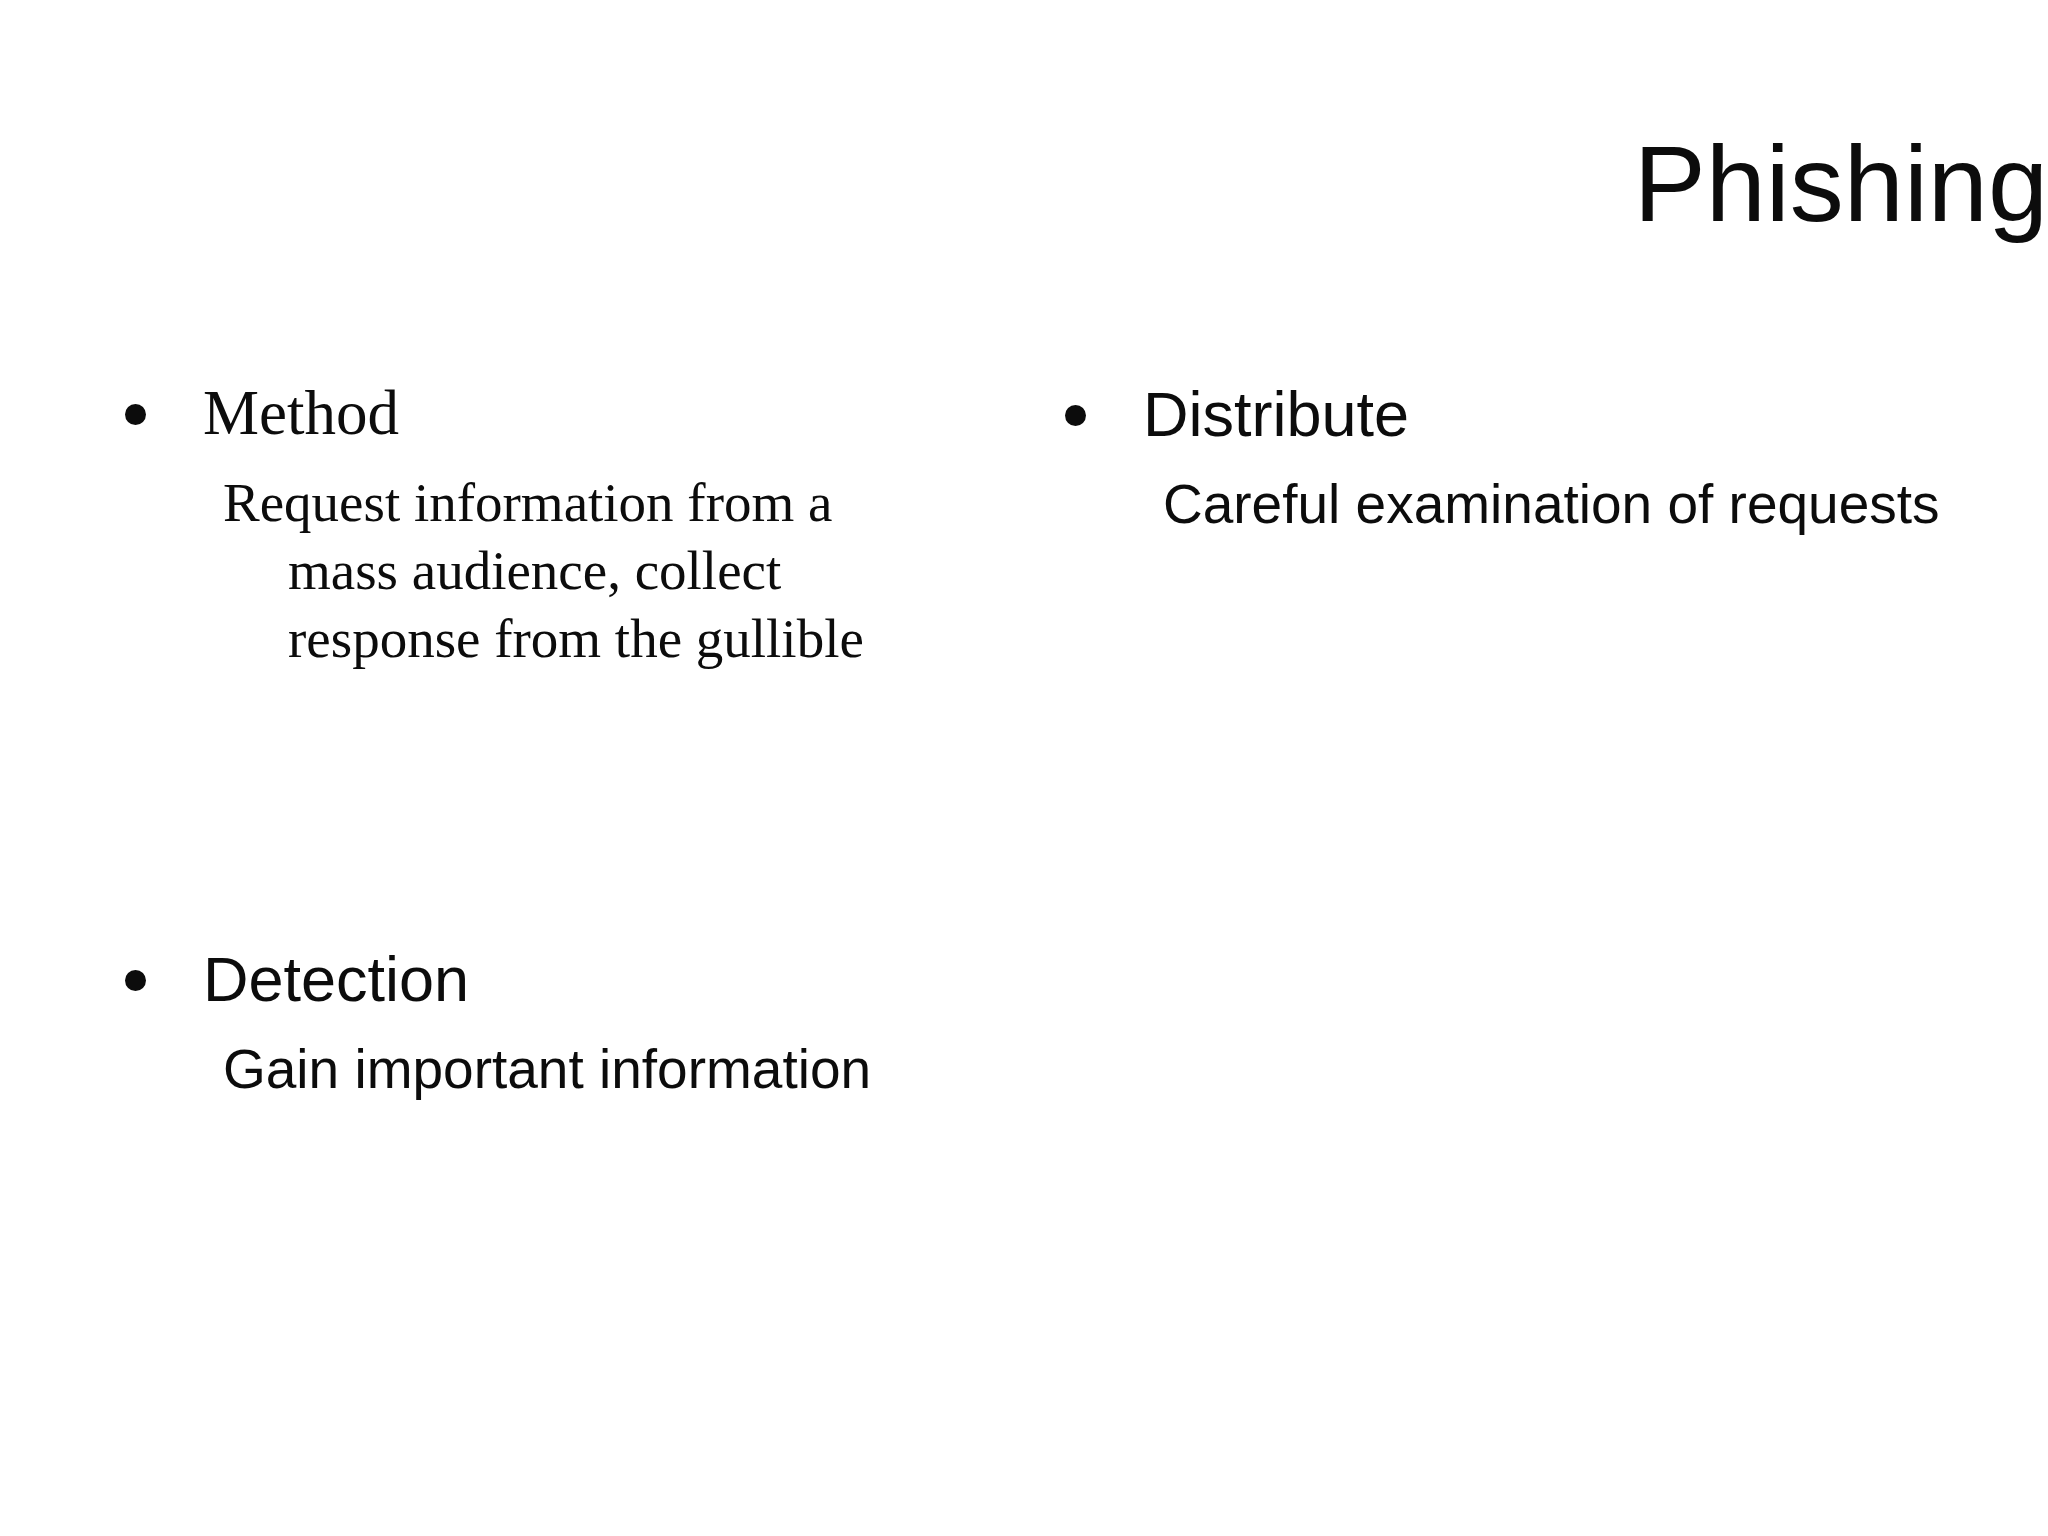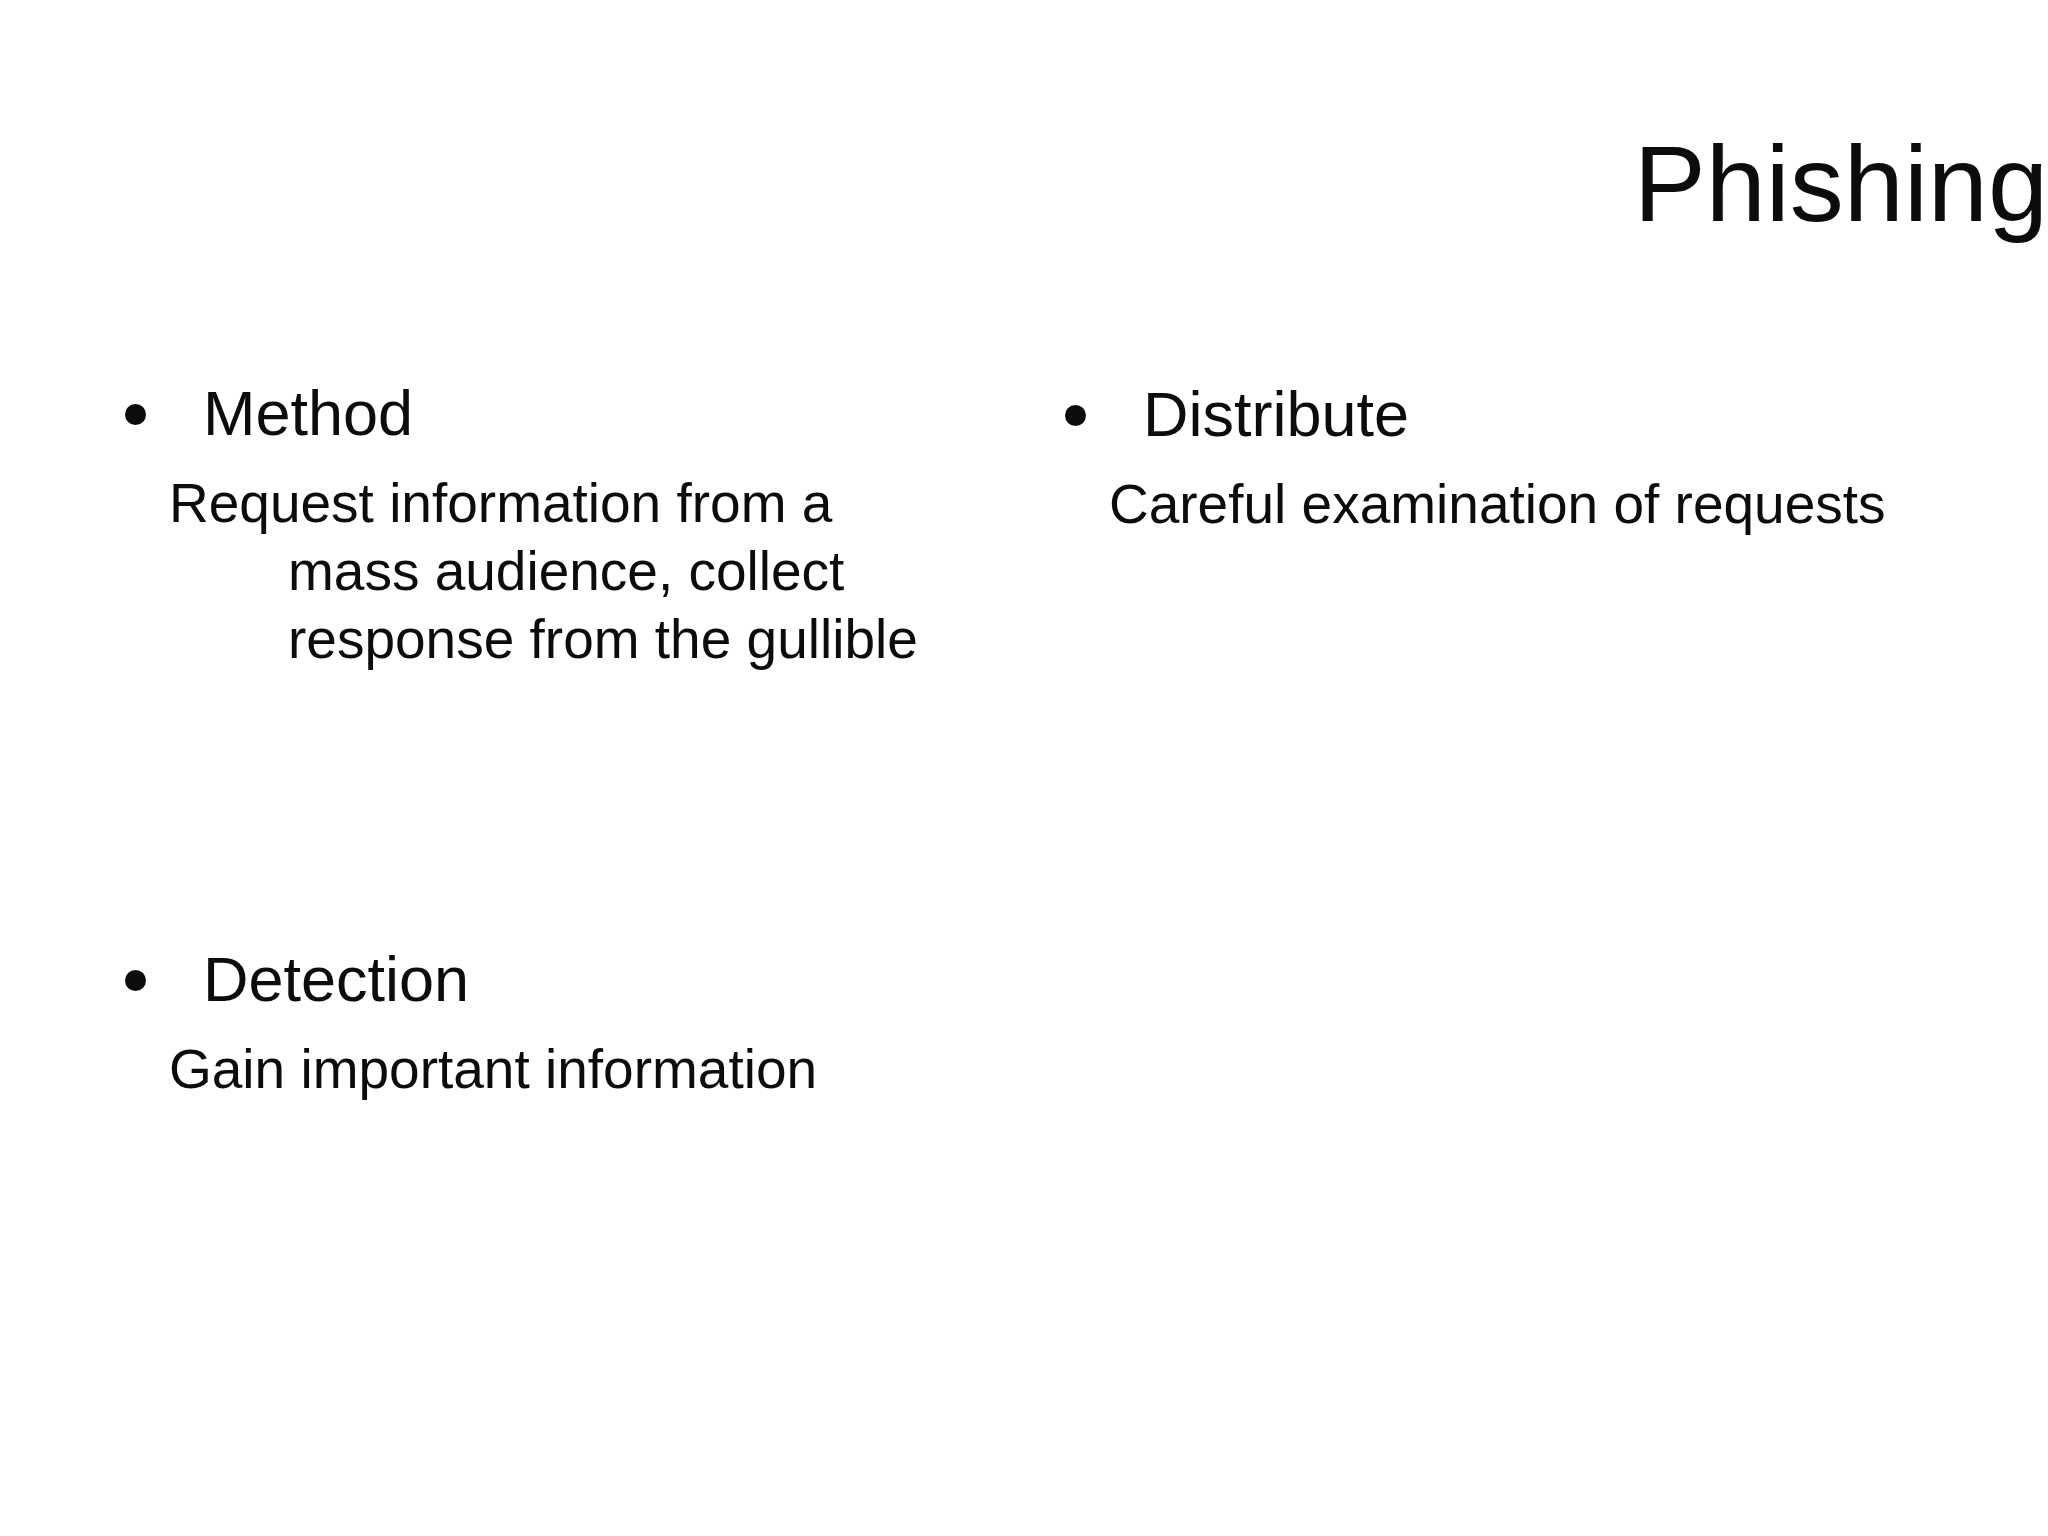--- a/index.html
+++ b/index.html
@@ -50,23 +50,23 @@
   .body {
     margin-top: 18px;
     font-size: 55px;
     line-height: 68px;
   }
   .bl {
     margin-left: 163px;
     white-space: nowrap;
   }
   .bl.first {
-    margin-left: 44px;
+    margin-left: 98px;
   }
-  #sec-method     { left: 125px;  top: 375px; }
+  #sec-method     { left: 125px;  top: 375px; font-family: Liberation Serif, serif; }
   #sec-detection  { left: 1065px; top: 376px; }
   #sec-motivation { left: 125px;  top: 941px; }
   #sec-defense    { left: 1065px; top: 955px; }
 </style>
 </head>
 <body>
 
 <div class="slide">
 
   <h1 class="title">Phishing</h1>

